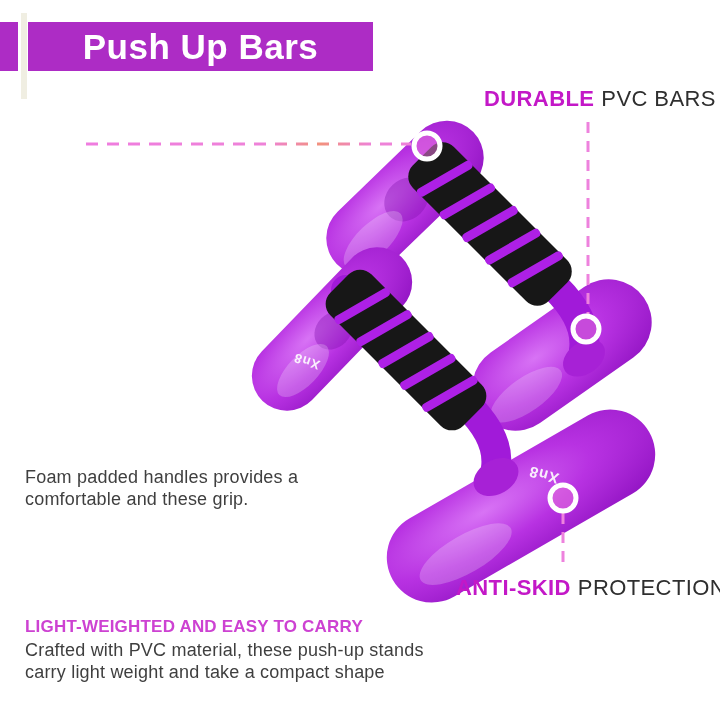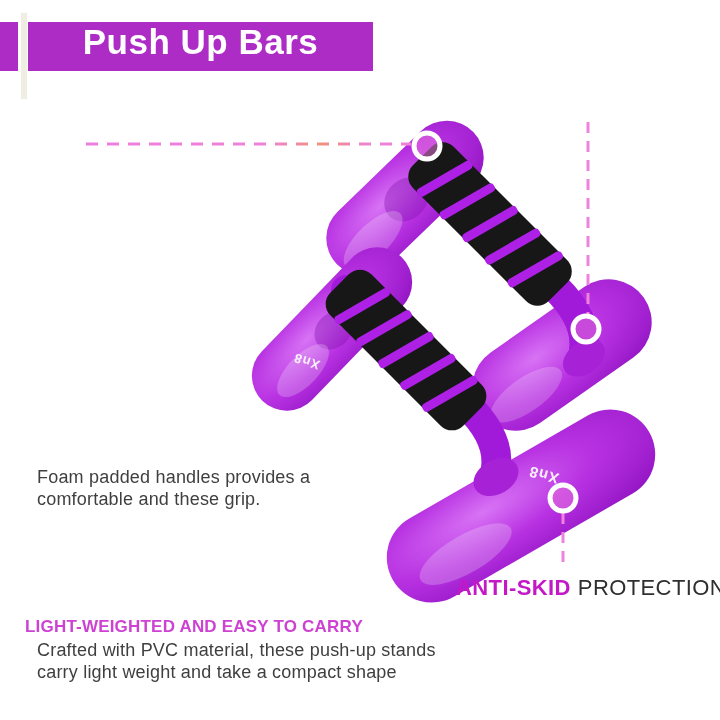--- a/index.html
+++ b/index.html
@@ -12,37 +12,37 @@
   }
   html,body{margin:0;padding:0;background:#fff;}
   body{font-family:"Liberation Sans","DejaVu Sans",sans-serif;}
   #stage{position:relative;width:720px;height:720px;background:#fff;overflow:hidden;}
   .abs{position:absolute;}
 
   
   .banner-square{left:0;top:22px;width:18px;height:49px;background:var(--banner-bg);}
   .banner-line{left:21px;top:13px;width:6px;height:86px;background:#f0eee2;}
   .banner{left:28px;top:22px;width:345px;height:49px;background:var(--banner-bg);
-          display:flex;justify-content:center;}
+          display:flex;align-items:center;justify-content:center;}
   .banner-title{color:#fff;font-size:35px;font-weight:700;letter-spacing:.5px;}
 
   
   .callout{font-size:22px;letter-spacing:.4px;white-space:nowrap;}
   .c-bold{color:var(--accent-mag);font-weight:700;}
   .c-rest{color:var(--dark-text);font-weight:400;margin-left:7px;}
   .co-nonslip{left:86px;top:110px;}
   .co-durable{left:484px;top:86px;}
   .co-antiskid{left:456px;top:575px;}
 
   
   .section{left:25px;white-space:nowrap;}
   .sec-1{top:466px;} .sec-2{top:537px;} .sec-3{top:615px;}
   .sec-heading{color:var(--heading-mag);font-weight:700;font-size:17px;
                letter-spacing:.2px;line-height:24px;}
-  .sec-line{color:var(--body-text);font-size:18px;line-height:22px;letter-spacing:.2px;margin-left:12px;}
+  .sec-line{color:var(--body-text);font-size:18px;line-height:22px;letter-spacing:.2px;}
 
   .product-svg{left:0;top:0;width:720px;height:720px;}
 </style>
 </head>
 <body>
 
 <div id="stage">
 
   <svg class="abs product-svg" viewBox="0 0 720 720">
     <defs>
@@ -140,20 +140,23 @@
       <circle cx="563" cy="498" r="13" fill="#e873dc" fill-opacity="0.55" stroke="#ffffff" stroke-width="5"></circle>
     </g>
   </svg>
 
   <div class="abs banner-square"></div>
   <div class="abs banner-line"></div>
   <div class="abs banner">
     <span class="banner-title">Push Up Bars</span>
   </div>
 
+  <div class="abs callout co-durable">
+    <span class="c-bold">DURABLE</span><span class="c-rest">PVC BARS</span>
+  </div>
   <div class="abs callout co-antiskid">
     <span class="c-bold">ANTI-SKID</span><span class="c-rest">PROTECTION</span>
   </div>
 
   <div class="abs section sec-1">
     <div class="sec-line">Foam padded handles provides a</div>
     <div class="sec-line">comfortable and these grip.</div>
   </div>
   <div class="abs section sec-3">
     <div class="sec-heading">LIGHT-WEIGHTED AND EASY TO CARRY</div>

